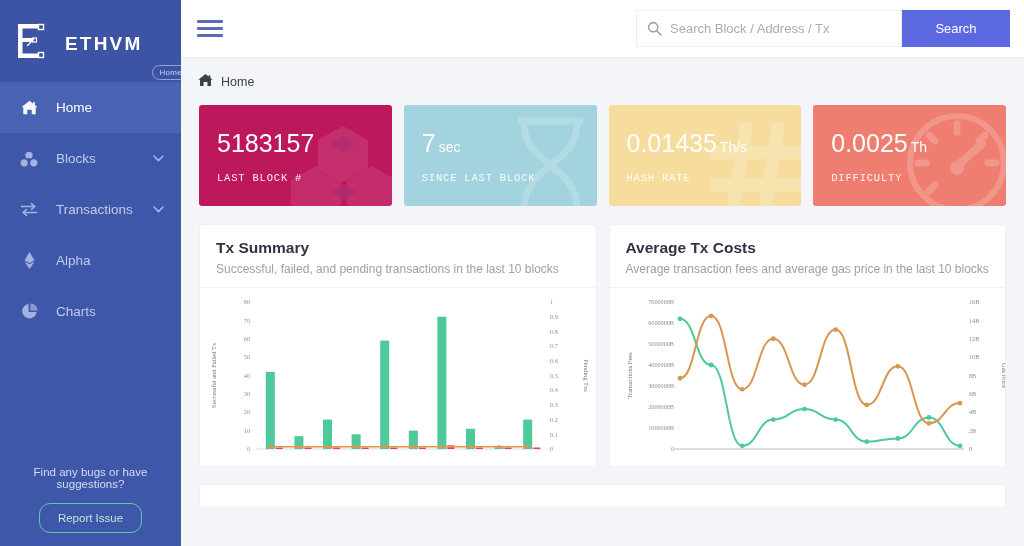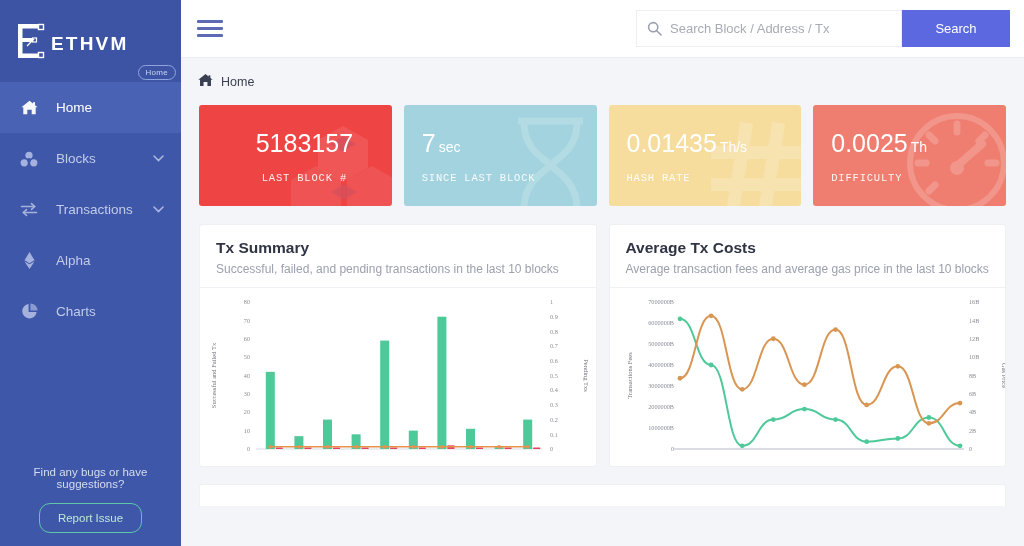--- a/index.html
+++ b/index.html
@@ -22,21 +22,21 @@
   .logo-area {
     height: 82px;
     background: #3d54a4;
     display: flex; align-items: center;
     padding-left: 14px;
   }
   .logo-mark { display: flex; align-items: flex-end; }
   .logo-svg { display: block; }
   .logo-text {
     color: #fff; font-size: 19px; font-weight: bold;
-    letter-spacing: 2.2px; margin-left: 3px; line-height: 1;
+    letter-spacing: 2.2px; margin-left: 17px; line-height: 1;
     position: relative; top: 2px;
   }
   .alpha-badge {
     margin-left: 9px; margin-bottom: 1px;
     border: 1px solid #8fa3dd;
     color: #c9d4f2;
     border-radius: 9px;
     font-size: 8px;
     padding: 2px 7px 2px 7px;
     letter-spacing: .3px;
@@ -155,21 +155,21 @@
   .card-val { font-size: 25px; font-weight: 300; line-height: 1; position: relative; z-index: 2;}
   .card-val .unit { font-size: 14px; margin-left: 3px; font-weight: 400; }
   .card-label {
     margin-top: 16px; font-size: 10.5px; letter-spacing: .8px;
     opacity: .92; position: relative; z-index: 2; font-family: Liberation Mono, monospace;
   }
   .card-bg {
     position: absolute; right: -6px; bottom: -16px;
     opacity: .18; z-index: 1;
   }
-  .c-lastblock { background: #ef4444; text-align: center; }
+  .c-lastblock { background: #be185d; }
   .c-since { background: #a3d3de; }
   .c-hash { background: #f6dd9e; }
   .c-diff { background: #ef7e71; }
 
   .charts-row {
     display: flex; gap: 12px;
     padding: 18px 18px 0 18px;
   }
   .chart-card {
     flex: 1;

